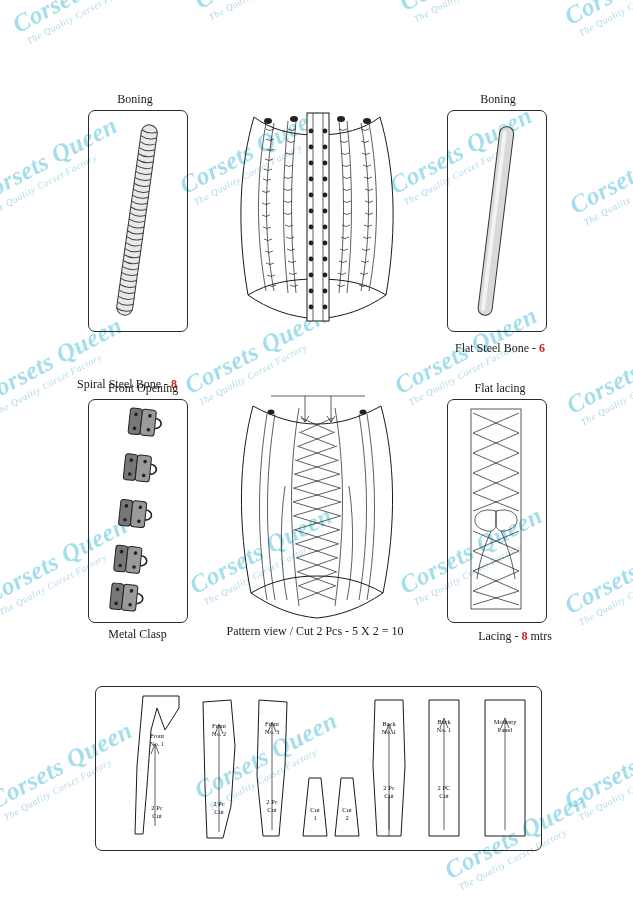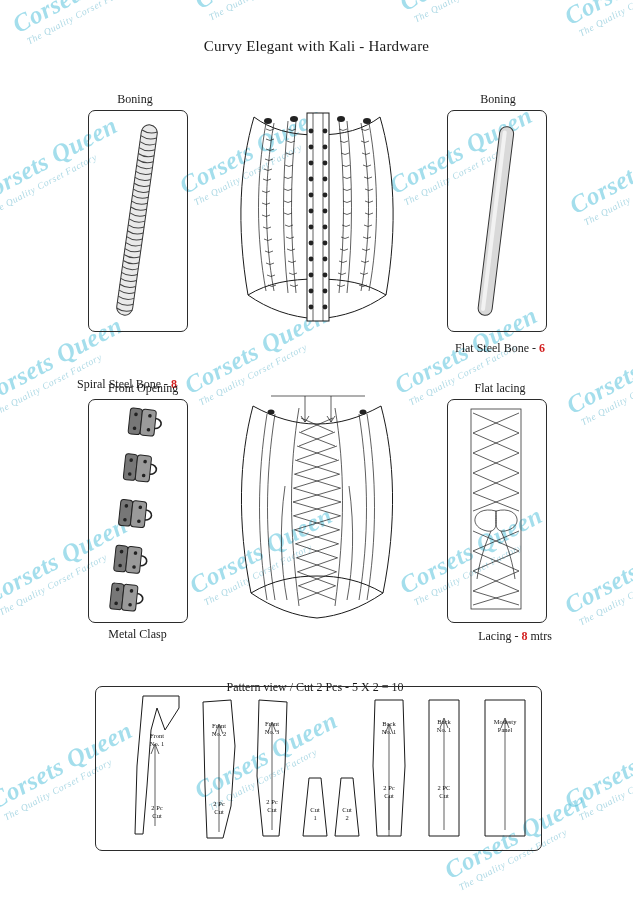--- a/index.html
+++ b/index.html
@@ -154,21 +154,20 @@
   </div>
   <div class="wm" style="left:440px; top:860px; transform:rotate(-28deg);">
     <span class="big">Corsets Queen</span>
     <span class="small">The Quality Corset Factory</span>
   </div>
   <div class="wm" style="left:560px; top:790px; transform:rotate(-28deg);">
     <span class="big">Corsets Queen</span>
     <span class="small">The Quality Corset Factory</span>
   </div>
 
-  <div class="main-title">Curvy Elegant with Kali - Hardware</div>
 
   <div class="cap" style="left:80px;top:92px;width:110px;">Boning</div>
   <div class="box" style="left:88px;top:110px;width:98px;height:220px;"></div>
   <svg style="left:88px;top:110px;" width="98" height="220" viewBox="0 0 98 220">
     <g transform="rotate(8 49 110)">
       <rect x="41" y="14" width="16" height="192" rx="8" fill="#e9e9e9" stroke="#333" stroke-width="1"></rect>
       <g stroke="#444" stroke-width="1" fill="none">
         <path d="M41 20 q8 4 16 0"></path>
           <path d="M41 26 q8 4 16 0"></path>
           <path d="M41 32 q8 4 16 0"></path>
@@ -400,21 +399,21 @@
 
     <g class="ln-thin">
       <path d="M56 8 L150 8"></path>
       <path d="M90 8 L90 34" marker-end=""></path>
       <path d="M86 28 L90 34 L94 28"></path>
       <path d="M116 8 L116 34"></path>
       <path d="M112 28 L116 34 L120 28"></path>
     </g>
   </svg>
 
-  <div class="cap" style="left:150px;top:680px;width:330px;">Pattern view / Cut 2 Pcs - 5 X 2 = 10</div>
+  <div class="cap" style="left:150px;top:624px;width:330px;">Pattern view / Cut 2 Pcs - 5 X 2 = 10</div>
   <div class="box" style="left:95px;top:686px;width:445px;height:163px;"></div>
 
   <svg style="left:95px;top:686px;" width="445" height="163" viewBox="0 0 445 163">
 
     <path class="ln" d="M48 10 L84 10 L84 22 L70 44 L62 22 L56 44 L52 100 L48 148 L40 148 L42 80 Z"></path>
     <path class="ln-thin" d="M60 140 L60 60 M56 68 L60 58 L64 68"></path>
 
     <path class="ln" d="M108 16 L136 14 L140 60 L136 120 L128 152 L112 152 L110 100 Z"></path>
     <path class="ln-thin" d="M124 146 L124 40 M120 48 L124 38 L128 48"></path>
 

